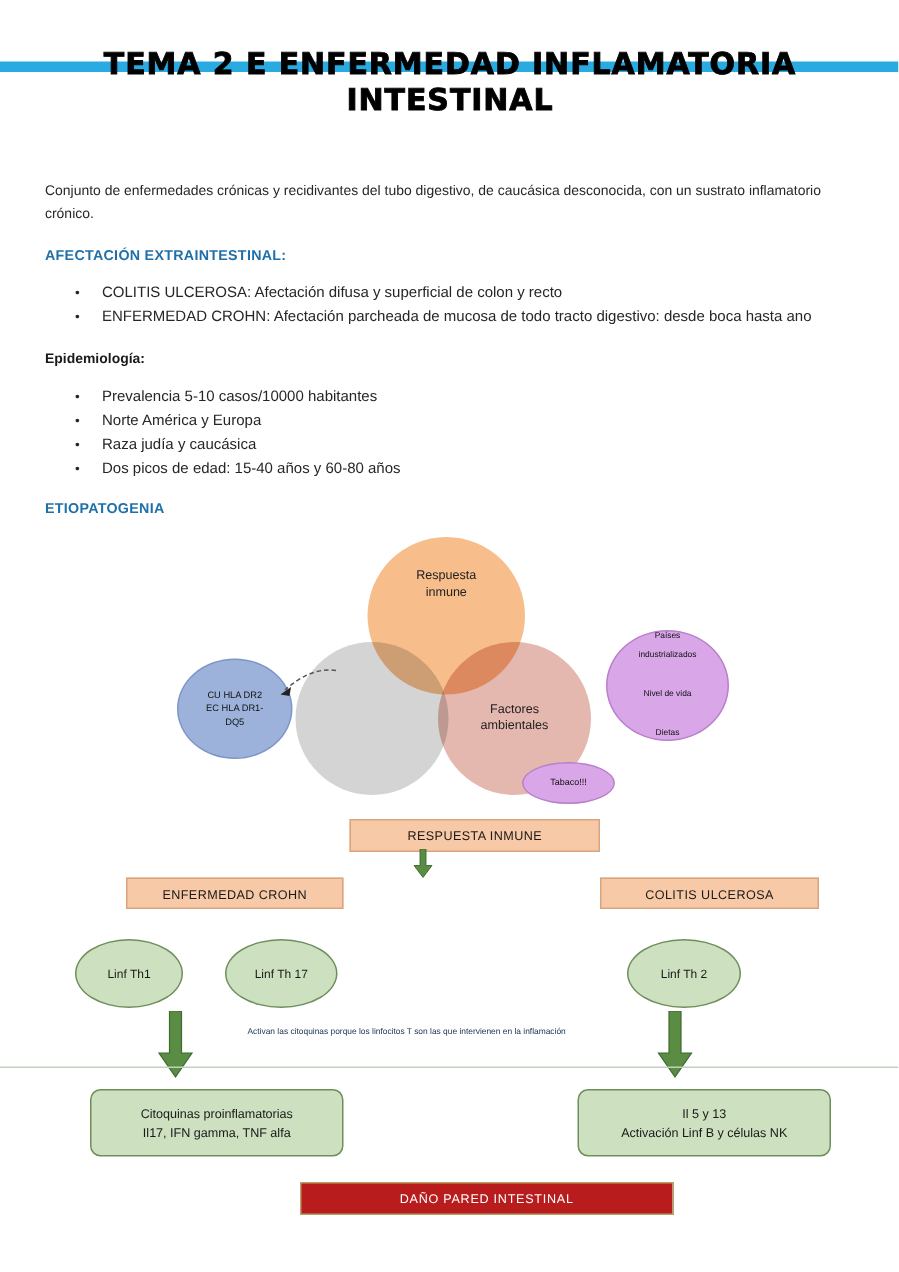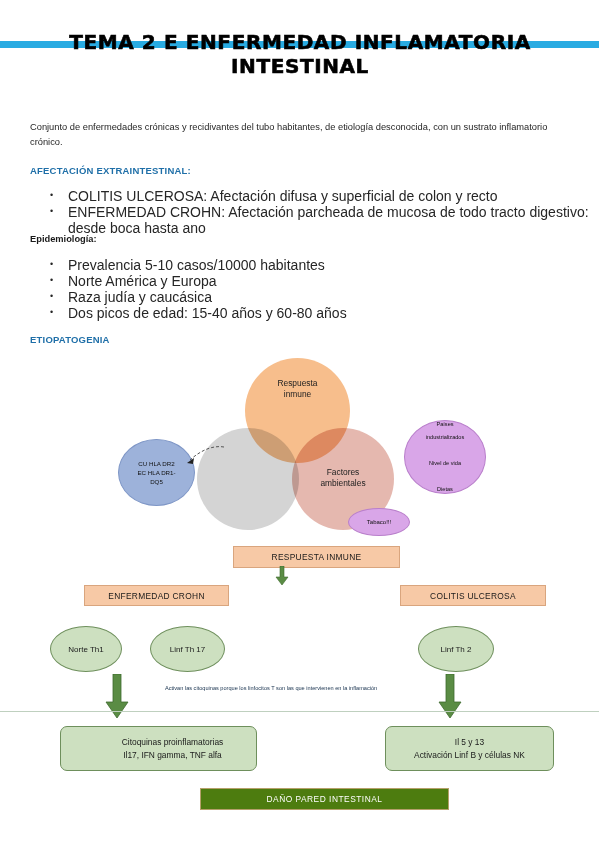--- a/index.html
+++ b/index.html
@@ -64,21 +64,21 @@
   .subhead-dark{
     position:absolute;left:30px;
     font-size:9.3px;
     font-weight:bold;
     color:#1a1a1a;
   }
   ul.bullets{
     position:absolute;left:38px;margin:0;padding:0;list-style:none;
   }
   ul.bullets li{
-    font-size:14px;line-height:16px;color:#262626;
+    font-size:10px;line-height:16px;color:#262626;
     position:relative;padding-left:30px;
   }
   ul.bullets li:before{
     content:"\2022";
     position:absolute;left:12px;top:-1px;
     font-size:9px;color:#262626;
   }
 
   
   .venn{position:absolute;left:0;top:340px;width:599px;height:210px;}
@@ -150,26 +150,26 @@
   .g-th1{left:50px;top:626px;width:70px;height:44px;}
   .g-th17{left:150px;top:626px;width:73px;height:44px;}
   .g-th2{left:418px;top:626px;width:74px;height:44px;}
 
   .gbox{
     position:absolute;
     background:#CDE0C0;border:1px solid #6E8F5C;border-radius:7px;
     display:flex;align-items:center;justify-content:center;
     font-size:8.4px;line-height:13px;color:#1a1a1a;text-align:center;
   }
-  .gb-left{left:60px;top:726px;width:167px;height:43px;padding-left:28px;}
+  .gb-left{left:60px;top:726px;width:167px;height:43px;}
   .gb-right{left:385px;top:726px;width:167px;height:43px;}
 
   .ybox{
     position:absolute;left:200px;top:788px;width:247px;height:20px;
-    background:#4d7c0f;border:1px solid #B5A06A;
+    background:#b91c1c;border:1px solid #B5A06A;
     display:flex;align-items:center;justify-content:center;
     color:#ffffff;font-size:8.4px;letter-spacing:0.5px;
   }
 
   .arrow{position:absolute;}
   .note{
     position:absolute;left:165px;top:684px;width:225px;
     font-size:5.6px;line-height:8.5px;color:#18324e;
   }
   .sep-line{
@@ -178,21 +178,21 @@
 </style>
 </head>
 <body>
 
 <div class="page">
 
   <div class="title-rule"></div>
   <div class="doc-title">TEMA 2 E ENFERMEDAD INFLAMATORIA INTESTINAL</div>
 
 
-  <div class="para" style="top:120px;">Conjunto de enfermedades crónicas y recidivantes del tubo habitantes, de etiología desconocida, con un sustrato inflamatorio crónico.</div>
+  <div class="para" style="top:120px;">Conjunto de enfermedades crónicas y recidivantes del tubo digestivo, de caucásica desconocida, con un sustrato inflamatorio crónico.</div>
 
   <div class="subhead" style="top:165px;">AFECTACIÓN EXTRAINTESTINAL:</div>
 
   <ul class="bullets" style="top:188px;">
     <li>COLITIS ULCEROSA: Afectación difusa y superficial de colon y recto</li>
     <li>ENFERMEDAD CROHN: Afectación parcheada de mucosa de todo tracto digestivo: desde boca hasta ano</li>
   </ul>
 
   <div class="subhead-dark" style="top:234px;">Epidemiología:</div>
 
@@ -225,21 +225,21 @@
 
   <div class="fbox box-resp">RESPUESTA INMUNE</div>
 
   <svg class="arrow" style="left:275px;top:566px;width:14px;height:20px;" viewBox="0 0 14 20">
     <path d="M5 0 H9 V11 H13 L7 19 L1 11 H5 Z" fill="#5A8C44" stroke="#3E6A2E" stroke-width="0.6"></path>
   </svg>
 
   <div class="fbox box-crohn">ENFERMEDAD CROHN</div>
   <div class="fbox box-cu">COLITIS ULCEROSA</div>
 
-  <div class="gell g-th1">Norte Th1</div>
+  <div class="gell g-th1">Linf Th1</div>
   <div class="gell g-th17">Linf Th 17</div>
   <div class="gell g-th2">Linf Th 2</div>
 
   <svg class="arrow" style="left:105px;top:674px;width:24px;height:46px;" viewBox="0 0 24 46">
     <path d="M8 0 H16 V28 H23 L12 44 L1 28 H8 Z" fill="#5A8C44" stroke="#3E6A2E" stroke-width="0.8"></path>
   </svg>
   <svg class="arrow" style="left:438px;top:674px;width:24px;height:46px;" viewBox="0 0 24 46">
     <path d="M8 0 H16 V28 H23 L12 44 L1 28 H8 Z" fill="#5A8C44" stroke="#3E6A2E" stroke-width="0.8"></path>
   </svg>
 

